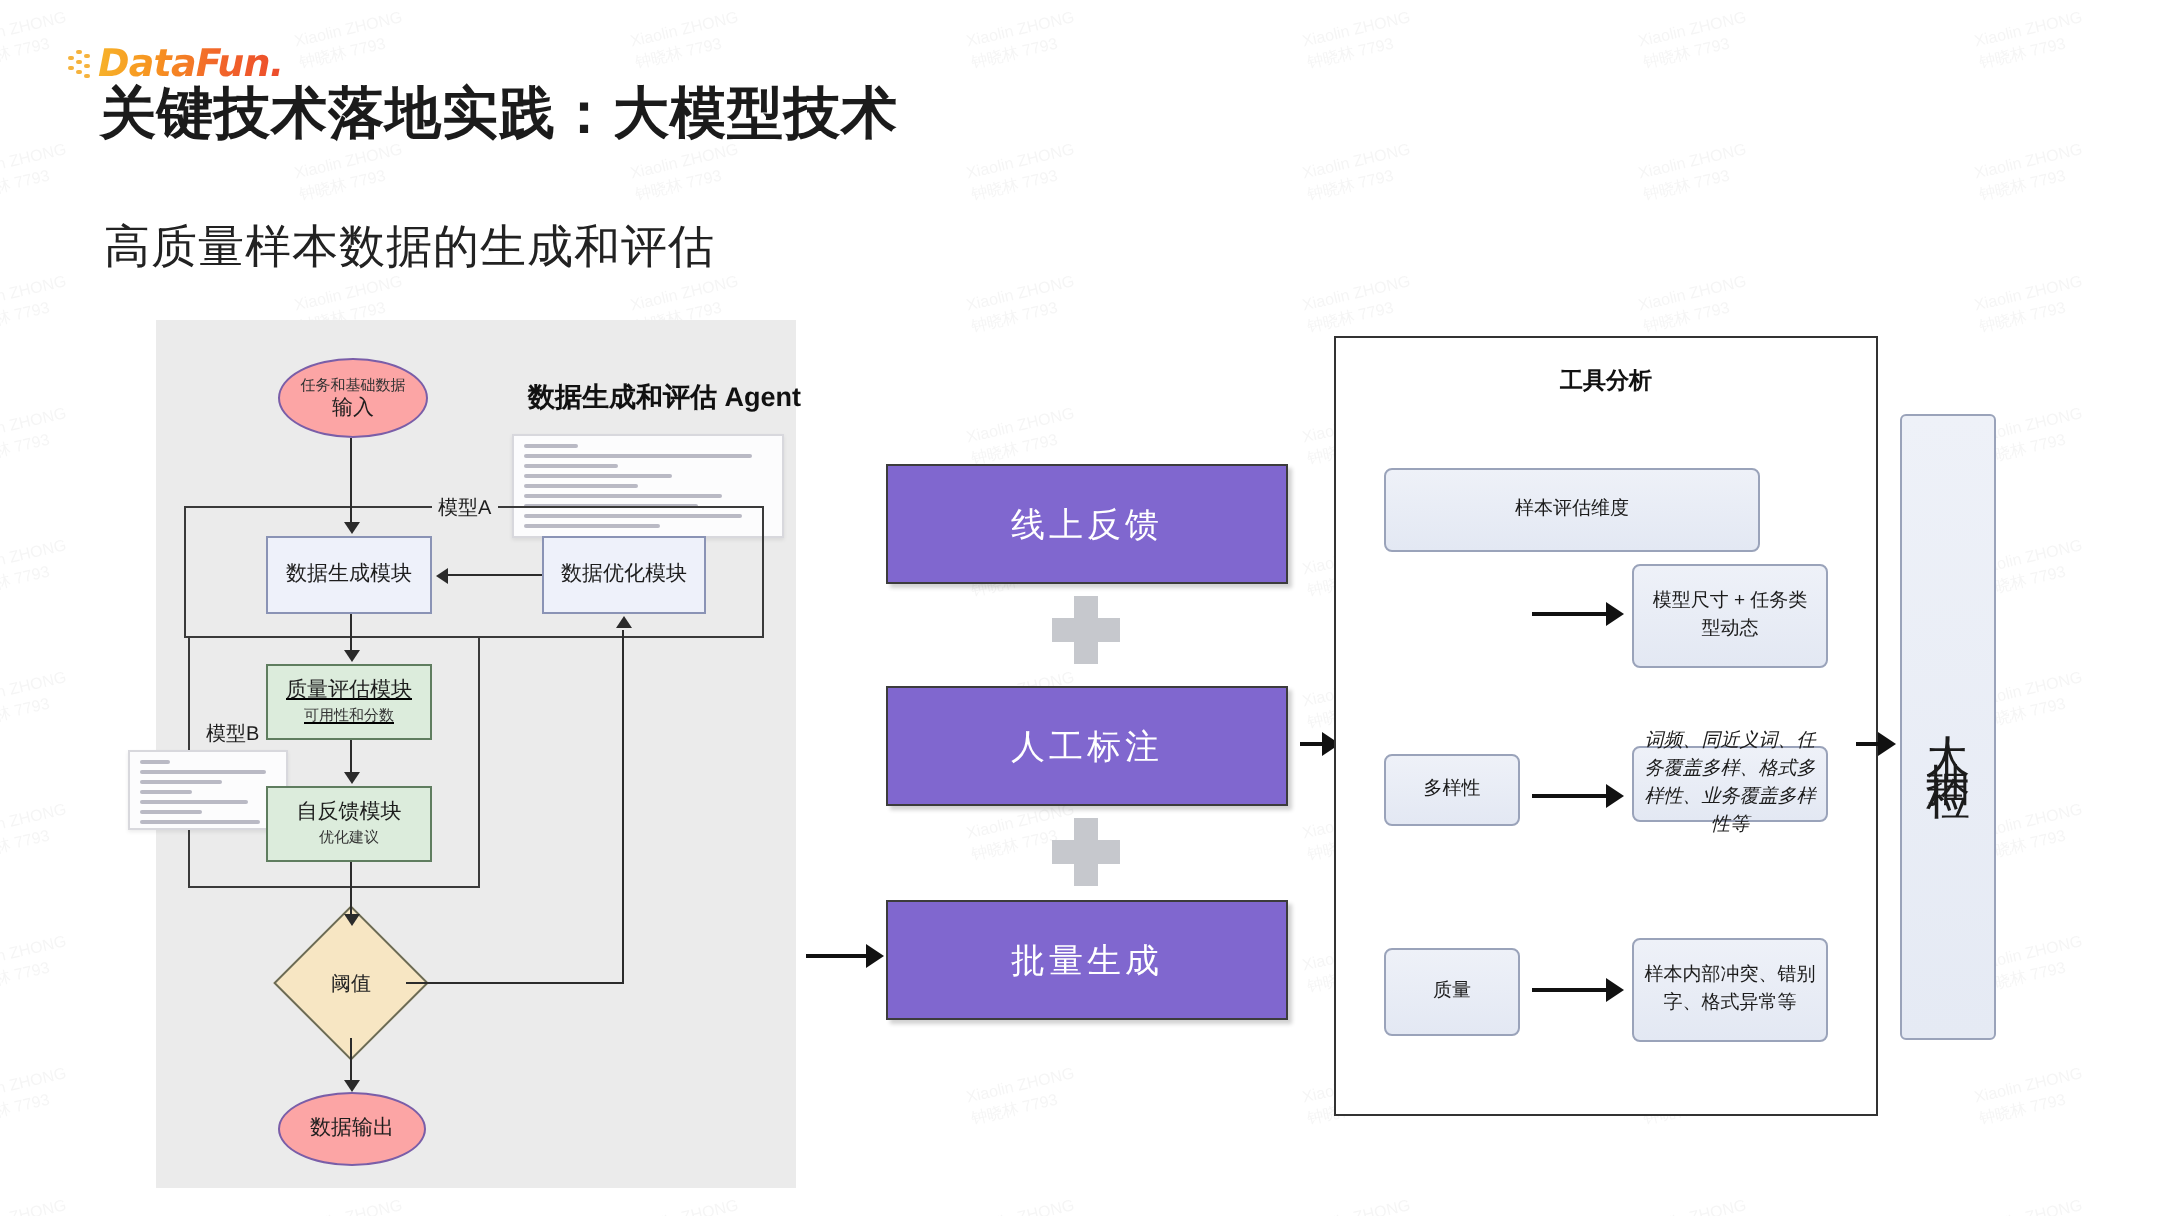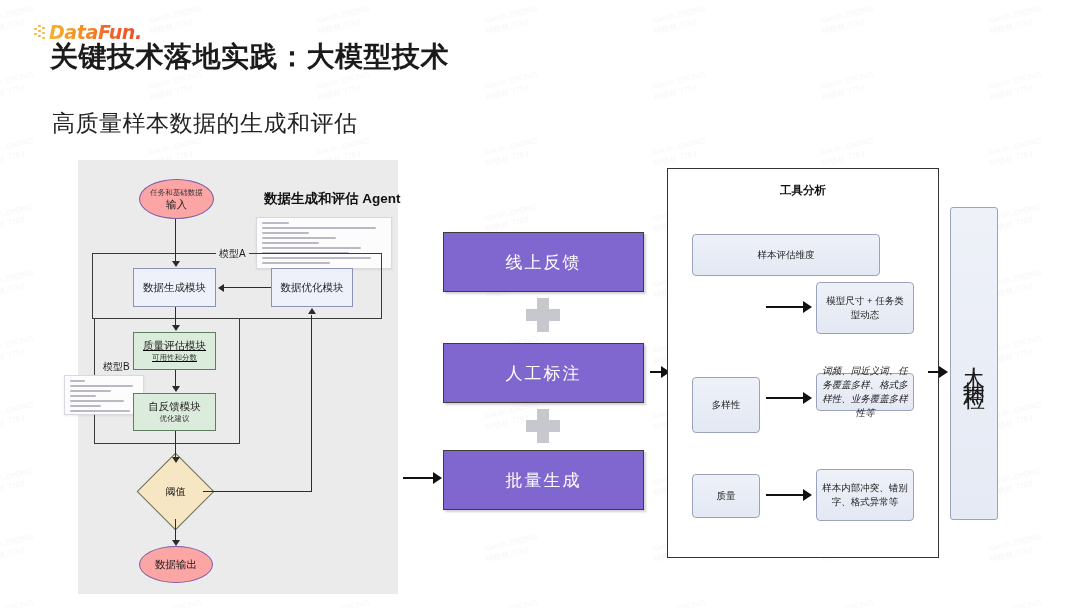--- a/index.html
+++ b/index.html
@@ -318,21 +318,21 @@
     <div class="rpanel-title">工具分析</div>
 
     <div class="rbox" style="left:24px;top:65px;width:188px;height:42px;">样本评估维度</div>
 
     <div class="big-arrow" style="left:98px;top:132px;width:48px;">
       <div class="shaft" style="width:38px;"></div>
         <div class="head"></div>
     </div>
     <div class="rbox" style="left:148px;top:113px;width:98px;height:52px;">模型尺寸 + 任务类型动态</div>
 
-    <div class="rbox" style="left:24px;top:208px;width:68px;height:56px;">多样性</div>
+    <div class="rbox" style="left:24px;top:208px;width:68px;height:36px;">多样性</div>
     <div class="big-arrow" style="left:98px;top:223px;width:48px;">
       <div class="shaft" style="width:38px;"></div>
         <div class="head"></div>
     </div>
     <div class="rbox" style="left:148px;top:204px;width:98px;height:38px;font-style:italic;">词频、同近义词、任务覆盖多样、格式多样性、业务覆盖多样性等</div>
 
     <div class="rbox" style="left:24px;top:305px;width:68px;height:44px;">质量</div>
     <div class="big-arrow" style="left:98px;top:320px;width:48px;">
       <div class="shaft" style="width:38px;"></div>
         <div class="head"></div>

